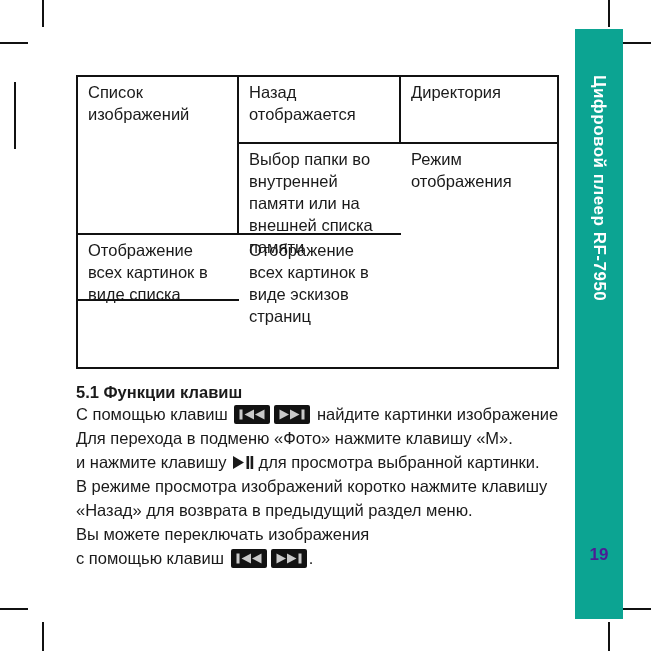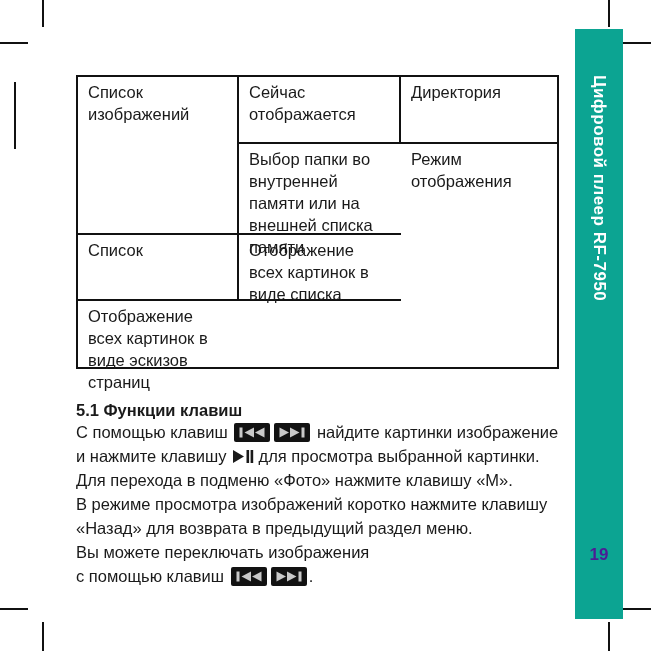--- a/index.html
+++ b/index.html
@@ -24,21 +24,21 @@
   .cell {
     font-size:16.5px; line-height:22px;
     padding:4px 9px 0 10px;
     overflow:visible;
   }
   .cell.b-right  { border-right:2px solid #111111; }
   .cell.b-bottom { border-bottom:2px solid #111111; }
   .span2 { grid-row:span 2; }
 
   
-  .section { position:absolute; left:76px; top:400px; width:495px; }
+  .section { position:absolute; left:76px; top:382px; width:495px; }
   .section .heading { font-weight:bold; font-size:16.5px; line-height:20px; }
   .section .line { font-size:16.5px; line-height:24px; white-space:nowrap; }
 
   
   .media-btn {
     display:inline-block; width:36px; height:19px;
     background:#121212; border-radius:2px;
     vertical-align:-4px; margin:0 2px;
   }
   .media-btn svg { display:block; width:36px; height:19px; }
@@ -70,27 +70,26 @@
   <div class="crop" style="left:608px; top:0; width:2px; height:27px;"></div>
   <div class="crop" style="left:622px; top:42px; width:29px; height:2px;"></div>
   <div class="crop" style="left:14px; top:82px; width:2px; height:67px;"></div>
   <div class="crop" style="left:0; top:608px; width:28px; height:2px;"></div>
   <div class="crop" style="left:42px; top:622px; width:2px; height:29px;"></div>
   <div class="crop" style="left:622px; top:608px; width:29px; height:2px;"></div>
   <div class="crop" style="left:608px; top:622px; width:2px; height:29px;"></div>
 
   <div class="manual-table">
     <div class="cell b-right b-bottom span2">Список изображений</div>
-    <div class="cell b-right b-bottom">Сейчас отображается</div>
+    <div class="cell b-right b-bottom">Назад отображается</div>
 
     <div class="cell b-right b-bottom">Директория</div>
     <div class="cell b-bottom">Выбор папки во внутренней памяти или на внешней списка памяти</div>
 
     <div class="cell b-right span2">Режим отображения</div>
-    <div class="cell b-right b-bottom">Список</div>
     <div class="cell b-bottom">Отображение всех картинок в виде списка</div>
 
     <div class="cell">Отображение всех картинок в виде эскизов страниц</div>
   </div>
 
   <div class="section">
     <div class="heading">5.1 Функции клавиш</div>
 
     <div class="line">
       <span>С помощью клавиш</span>
@@ -99,29 +98,29 @@
             <polygon points="20,4.5 20,14.5 10.5,9.5" fill="#c9c9c9"></polygon>
             <polygon points="30.5,4.5 30.5,14.5 21,9.5" fill="#c9c9c9"></polygon>
           </svg></span><span class="media-btn"><svg viewBox="0 0 36 19">
             <polygon points="5.5,4.5 5.5,14.5 15,9.5" fill="#c9c9c9"></polygon>
             <polygon points="16,4.5 16,14.5 25.5,9.5" fill="#c9c9c9"></polygon>
             <rect x="27.5" y="4.5" width="3" height="10" fill="#c9c9c9"></rect>
           </svg></span>
       <span>найдите картинки изображение</span>
     </div>
 
+    <div class="line">Для перехода в подменю «Фото» нажмите клавишу «М».</div>
+
     <div class="line">
       <span>и нажмите клавишу</span><span class="pp-icon"><svg width="22" height="15" viewBox="0 0 22 15">
             <polygon points="1,1 1,14 12,7.5" fill="#1a1a1a"></polygon>
             <rect x="14.5" y="1" width="2.6" height="13" fill="#1a1a1a"></rect>
             <rect x="18.6" y="1" width="2.6" height="13" fill="#1a1a1a"></rect>
           </svg></span><span>для просмотра выбранной картинки.</span>
     </div>
-
-    <div class="line">Для перехода в подменю «Фото» нажмите клавишу «М».</div>
     <div class="line">В режиме просмотра изображений коротко нажмите клавишу</div>
     <div class="line">«Назад» для возврата в предыдущий раздел меню.</div>
     <div class="line">Вы можете переключать изображения</div>
 
     <div class="line">
       <span>с помощью клавиш</span>
       <span class="media-btn"><svg viewBox="0 0 36 19">
             <rect x="5.5" y="4.5" width="3" height="10" fill="#c9c9c9"></rect>
             <polygon points="20,4.5 20,14.5 10.5,9.5" fill="#c9c9c9"></polygon>
             <polygon points="30.5,4.5 30.5,14.5 21,9.5" fill="#c9c9c9"></polygon>

